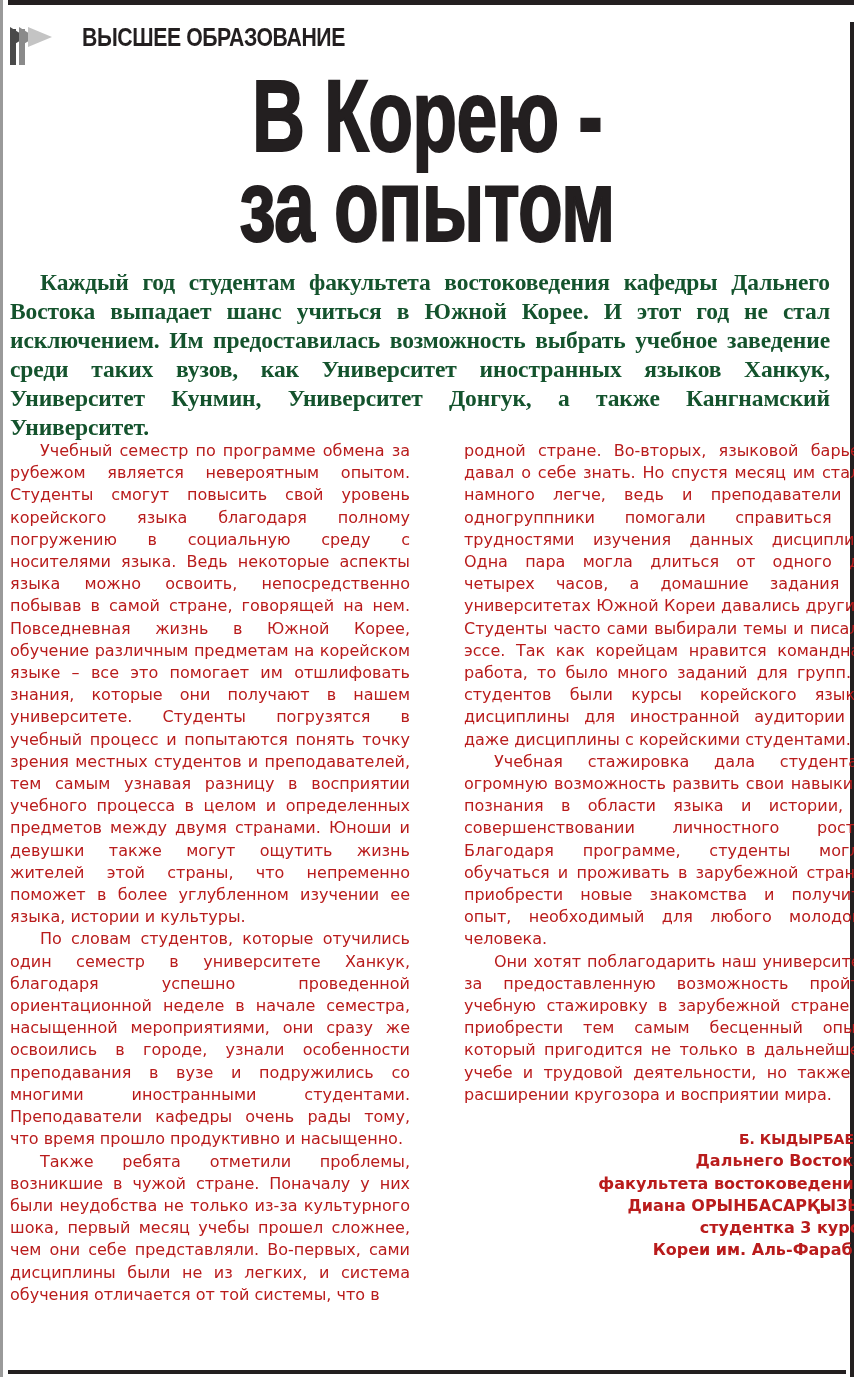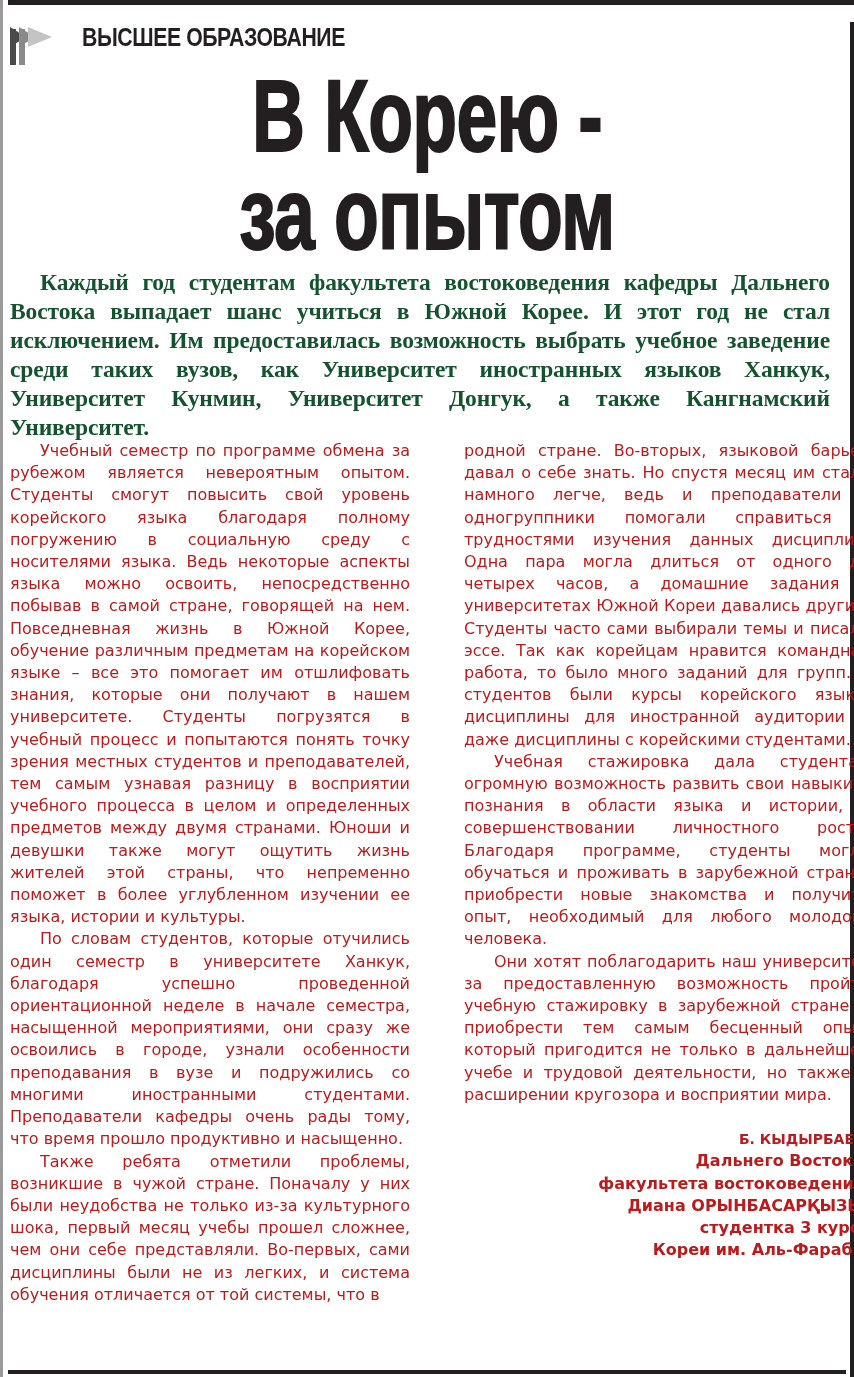--- a/index.html
+++ b/index.html
@@ -15,21 +15,21 @@
   .arrows .a1 { left:0; border-left:16px solid #4a4a4a; }
   .arrows .a2 { left:9px; border-left:16px solid #8a8a8a; }
   .arrows .a3 { left:18px; border-left:24px solid #c4c4c4; }
   .arrows .b1 { position:absolute; left:0; top:2px; width:6px; height:16px; background:#4a4a4a; }
   .arrows .b2 { position:absolute; left:9px; top:2px; width:6px; height:16px; background:#8a8a8a; }
   .rubric-label { font-family:"Liberation Sans", sans-serif; font-weight:700; font-size:25px; letter-spacing:-0.5px; transform:scaleX(0.85); transform-origin:left center; color:#231f20; white-space:nowrap; }
 
   .headline { position:absolute; left:0; width:854px; text-align:center; font-family:"Liberation Sans", sans-serif; font-weight:900; color:#231f20; }
   .headline .line { display:block; font-size:102px; line-height:92px; transform:scaleX(0.72); transform-origin:center; letter-spacing:-1px; -webkit-text-stroke:2px #231f20; }
   .headline .l1 { position:absolute; top:70px; left:0; width:854px; }
-  .headline .l2 { position:absolute; top:168px; left:0; width:854px; }
+  .headline .l2 { position:absolute; top:160px; left:0; width:854px; }
 
   .lead { position:absolute; left:10px; top:268px; width:820px; font-family:"Liberation Serif", serif; font-weight:700; font-size:23.5px; line-height:29px; text-align:justify; color:#14532d; letter-spacing:-0.1px; }
   .lead p { margin:0; text-indent:30px; }
 
   .col { position:absolute; top:440px; font-family:"DejaVu Sans", sans-serif; font-size:16px; line-height:22.2px; text-align:justify; color:#b91c1c; hyphens:manual; }
   .col p { margin:0; text-indent:30px; }
   .col p.cont { text-indent:0; }
   .col-left { left:10px; width:400px; }
   .col-right { left:432px; width:406px;margin-left:32px; }
 

